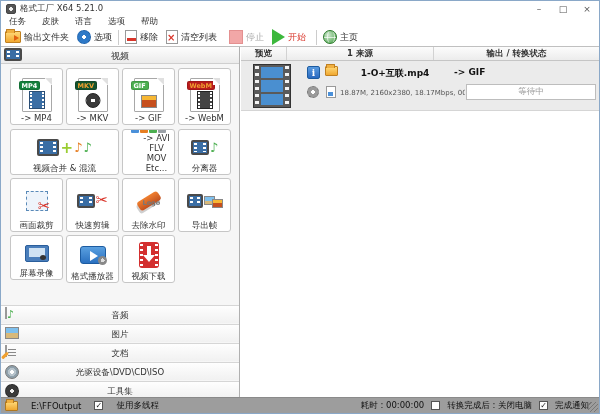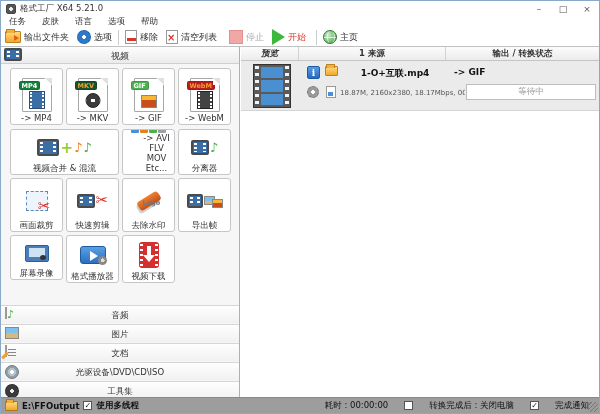--- a/index.html
+++ b/index.html
@@ -132,22 +132,22 @@
   .ic-gear2 { left:66px; top:25px; width:12px; height:12px; border-radius:50%; background:radial-gradient(circle,#fff 0 2px,#9a9a9a 2px 5px); border:1px dashed #777; position:absolute; cursor:pointer; }
   .ic-file2 { left:85px; top:25px; position:absolute; width:10px; height:12px; background:#fff; border:1px solid #999; cursor:pointer; }
   .ic-file2::after { content:""; position:absolute; left:1px; bottom:1px; width:5px; height:4px; background:#4a90d9; }
   .row-filename { position:absolute; left:100px; top:6px; width:108px; text-align:center; font-weight:bold; font-size:9px; color:#111; white-space:nowrap; overflow:hidden; }
   .row-target { position:absolute; left:213px; top:6px; font-weight:bold; font-size:9px; color:#111; white-space:nowrap; }
   .row-info { position:absolute; left:99px; top:28px; width:125px; font-size:7px; color:#555; white-space:nowrap; overflow:hidden; }
   .progress { position:absolute; left:225px; top:23px; width:130px; height:16px; background:#fff; border:1px solid #bdbdbd; display:flex; align-items:center; justify-content:center; font-size:8.5px; color:#999; }
 
   
   .statusbar { position:absolute; bottom:0; left:0; right:0; height:16px; background:#9d9d9d; border-top:1px solid #8a8a8a; display:flex; align-items:center; font-size:8.5px; color:#111; }
-  .sb-left { display:flex; align-items:center; gap:4px; padding-left:4px;font-weight:bold; }
-  .sb-right { margin-left:auto; display:flex; align-items:center; gap:16px; padding-right:10px; }
+  .sb-left { display:flex; align-items:center; gap:13px; padding-left:4px; }
+  .sb-right { margin-left:auto; display:flex; align-items:center; gap:7px; padding-right:10px; }
   .cb { width:9px; height:9px; background:#fff; border:1px solid #555; display:inline-flex; align-items:center; justify-content:center; font-size:8px; line-height:8px; color:#222; cursor:pointer; }
   .sb-folder { position:relative; width:13px; height:10px; background:linear-gradient(#ffd978,#f0a830); border:1px solid #b07820; border-radius:1px; }
   .sb-folder::before { content:""; position:absolute; top:-3px; left:0; width:6px; height:3px; background:#f0b040; border:1px solid #b07820; border-bottom:none; }
   .grip { position:absolute; right:1px; bottom:1px; width:10px; height:10px;
     background:repeating-linear-gradient(135deg, transparent 0 2px, #777 2px 3px); }
 </style>
 </head>
 <body>
 
 <div class="window">
@@ -342,21 +342,21 @@
       <span class="acc-label">光驱设备\DVD\CD\ISO</span>
     </div>
     <div class="acc-row" style="top:334px; height:18px;">
       <span class="acc-icon ai-tools"></span>
       <span class="acc-label">工具集</span>
     </div>
   </div>
 
   <div class="main">
     <div class="thead">
-      <div class="th" style="width:58px;font-style:italic;">预览</div>
+      <div class="th" style="width:46px;">预览</div>
       <div class="th" style="width:147px;">1 来源</div>
       <div class="th" style="flex:1;">输出 / 转换状态</div>
     </div>
 
     <div class="queue-row">
       <div class="thumb">
         <span class="holes-l"></span>
           <span class="holes-r"></span>
         <span class="frames">
             <i></i>

